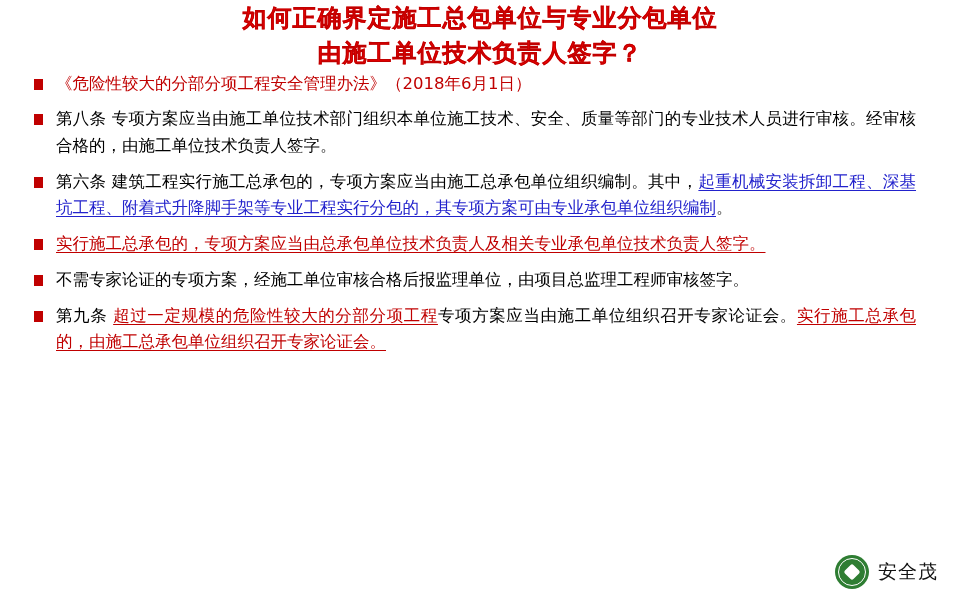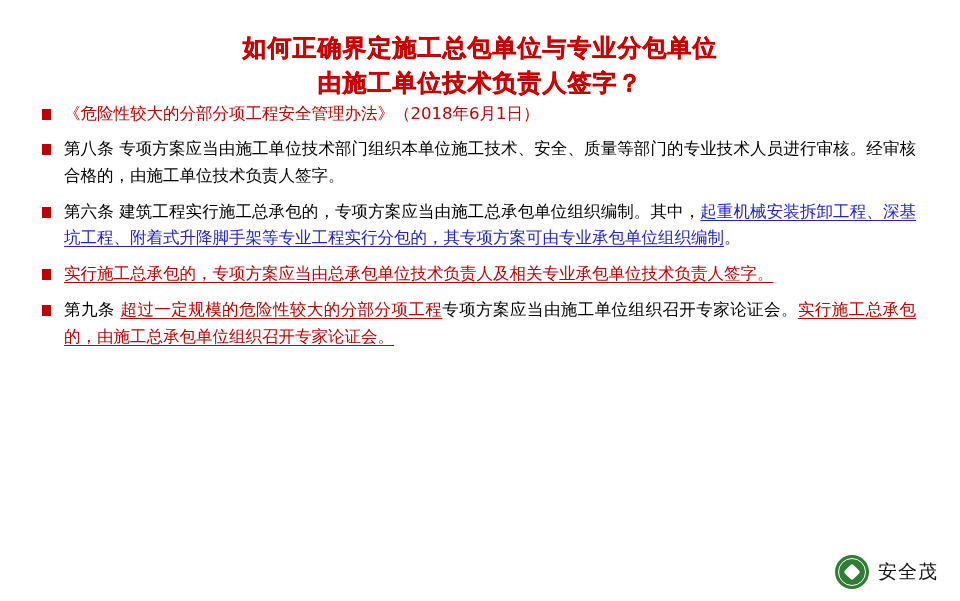--- a/index.html
+++ b/index.html
@@ -16,21 +16,21 @@
   }
   .slide {
     position: relative;
     width: 960px;
     height: 601px;
     box-sizing: border-box;
   }
 
   
   .title-block {
-    padding-top: 31px;
+    padding-top: 1px;
     text-align: center;
   }
   .title-line {
     font-family: "DejaVu Sans", "Liberation Sans", sans-serif;
     font-weight: bold;
     font-size: 24px;
     letter-spacing: 1px;
     color: #ff0000;
     line-height: 1.45;
     -webkit-text-stroke: 0.4px #c00000;
@@ -51,21 +51,20 @@
     padding: 0 44px 0 56px;
     list-style: none;
   }
   .bullet-item {
     position: relative;
     margin-bottom: 9px;
     font-size: 16.5px;
     line-height: 1.62;
     color: #000000;
     text-align: justify;
-    margin-left: 8px;
   }
   .bullet-marker {
     position: absolute;
     left: -22px;
     top: 8px;
     width: 9px;
     height: 11px;
     background: #c00000;
     border-right: 2px solid #ffffff;
   }
@@ -152,20 +151,24 @@
     <li class="bullet-item">
       <span class="bullet-marker"></span>
       <span class="bullet-text"><span class="run-black">第六条  建筑工程实行施工总承包的，专项方案应当由施工总承包单位组织编制。其中，</span><span class="run-blue-u">起重机械安装拆卸工程、深基坑工程、附着式升降脚手架等专业工程实行分包的，其专项方案可由专业承包单位组织编制</span><span class="run-black">。</span></span>
     </li>
     <li class="bullet-item">
       <span class="bullet-marker"></span>
       <span class="bullet-text"><span class="run-red-u">实行施工总承包的，专项方案应当由总承包单位技术负责人及相关专业承包单位技术负责人签字。</span></span>
     </li>
     <li class="bullet-item">
       <span class="bullet-marker"></span>
+      <span class="bullet-text"><span class="run-black">不需专家论证的专项方案，经施工单位审核合格后报监理单位，由项目总监理工程师审核签字。</span></span>
+    </li>
+    <li class="bullet-item">
+      <span class="bullet-marker"></span>
       <span class="bullet-text"><span class="run-black">第九条  </span><span class="run-red-u">超过一定规模的危险性较大的分部分项工程</span><span class="run-black">专项方案应当由施工单位组织召开专家论证会。</span><span class="run-red-u">实行施工总承包的，由施工总承包单位组织召开专家论证会。</span></span>
     </li>
   </ul>
 
   <div class="footer-badge">
     <span class="badge-circle">
       <span class="inner-ring"></span>
       <span class="inner-dot"></span>
     </span>
     <span class="badge-text">安全茂</span>

